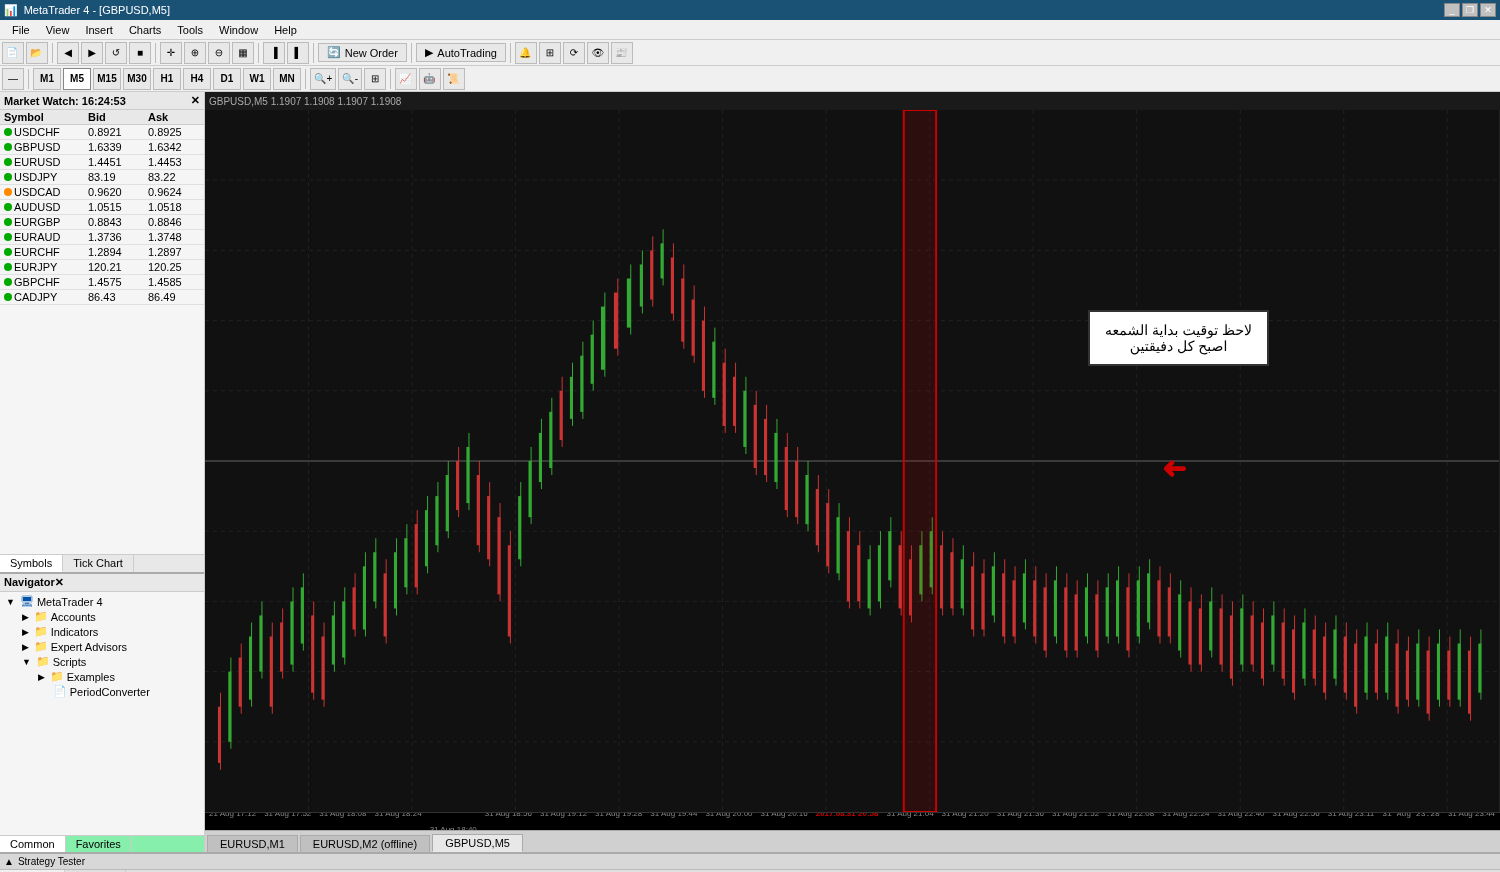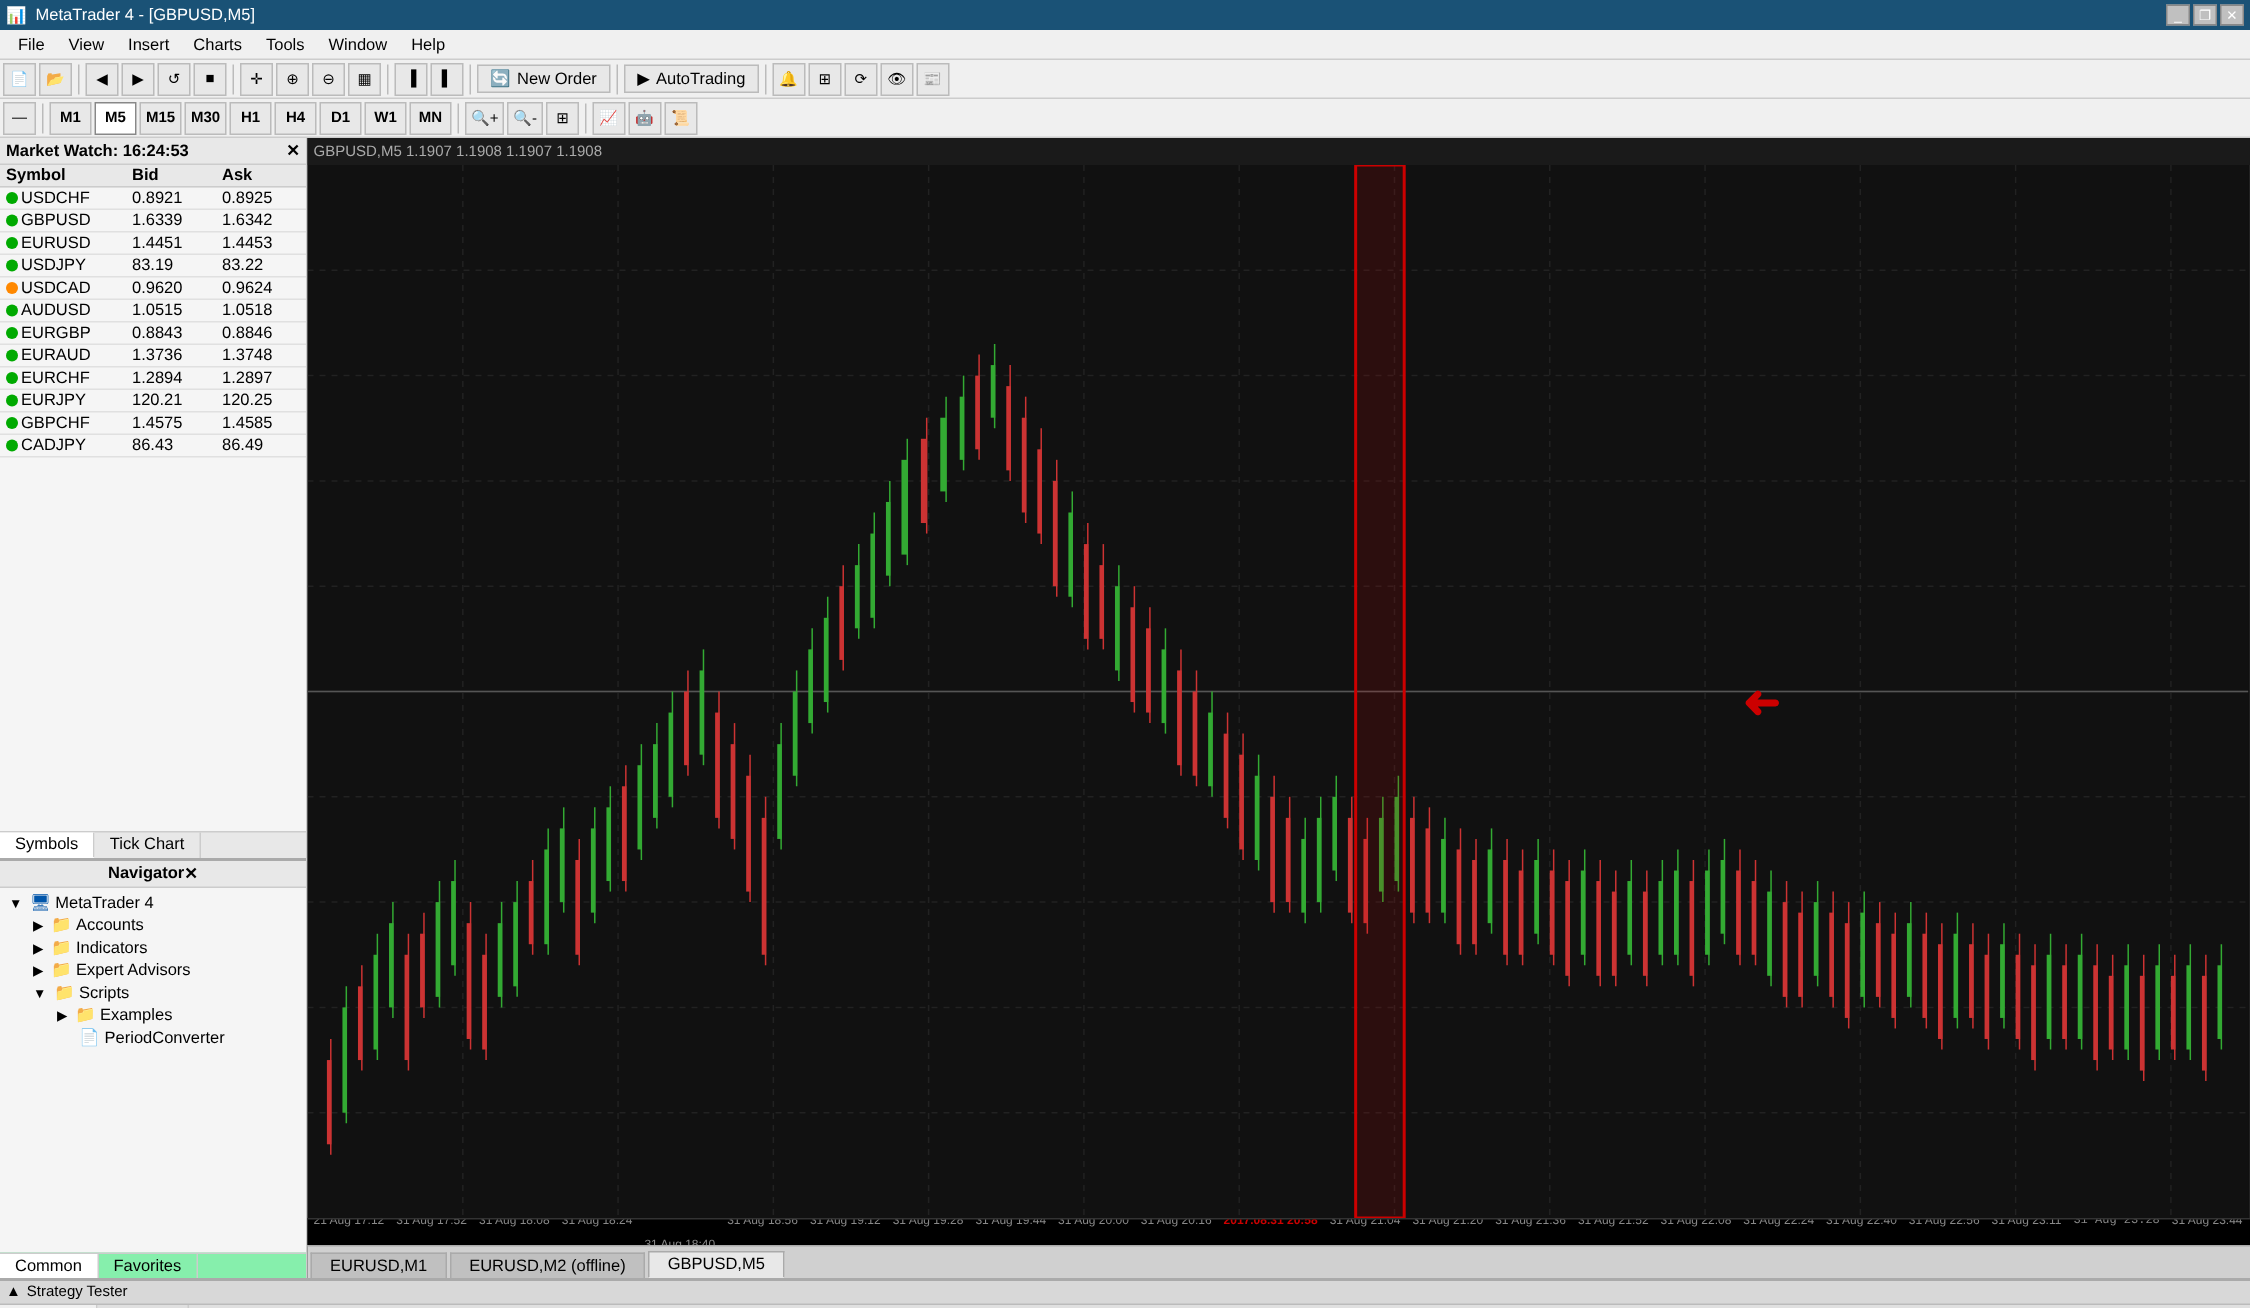--- a/index.html
+++ b/index.html
@@ -43,21 +43,21 @@
     .dot-orange { background: #ff8800; }
     .symbol-cell { display: flex; align-items: center; }
     
     
     #mw-tabs { display: flex; border-top: 1px solid #ccc; background: #e8e8e8; }
     .mw-tab { padding: 2px 10px; font-size: 11px; cursor: pointer; border-right: 1px solid #ccc; }
     .mw-tab.active { background: #fff; border-bottom: 1px solid #fff; }
 
     
     #navigator { height: 280px; border-top: 2px solid #aaa; display: flex; flex-direction: column; }
-    #nav-header { background: #e8e8e8; border-bottom: 1px solid #ccc; padding: 2px 4px; font-weight: bold; font-size: 11px; display: flex; justify-content: center; }
+    #nav-header { background: #e8e8e8; border-bottom: 1px solid #ccc; padding: 2px 4px; font-weight: bold; font-size: 11px; display: flex; justify-content: flex-start; }
     #nav-body { flex: 1; overflow-y: auto; padding: 2px; }
     .nav-item { padding: 1px 4px; font-size: 11px; cursor: pointer; display: flex; align-items: center; gap: 3px; }
     .nav-expand { cursor: pointer; font-size: 9px; margin-right: 2px; }
     .nav-indent { margin-left: 16px; }
     .nav-indent2 { margin-left: 32px; }
     
     
     #nav-tabs { display: flex; background: #86efac; border-top: 1px solid #ccc; }
     .nav-tab { padding: 2px 10px; font-size: 11px; cursor: pointer; border-right: 1px solid #ccc; }
     .nav-tab.active { background: #fff; }
@@ -693,20 +693,24 @@
           <rect x="97.6%" y="77%" width="3" height="9%" fill="#cc3333"></rect>
           <line x1="97.8%" y1="75%" x2="97.8%" y2="87%" stroke="#cc3333" stroke-width="1"></line>
 
           <rect x="98.4%" y="76%" width="3" height="7%" fill="#33aa33"></rect>
           <line x1="98.6%" y1="74%" x2="98.6%" y2="84%" stroke="#33aa33" stroke-width="1"></line>
 
           <rect x="54%" y="0" width="2.5%" height="100%" fill="rgba(200,0,0,0.15)" stroke="#cc0000" stroke-width="2"></rect>
 
         </svg>
 
+        <div style="position:absolute; right:230px; top:200px; background:white; border:2px solid #333; padding:10px 15px; font-size:14px; text-align:center; direction:rtl; z-index:10; font-family:Arial;">
+          <div>لاحظ توقيت بداية الشمعه</div>
+          <div>اصبح كل دفيقتين</div>
+        </div>
 
         <div style="position:absolute; right:312px; top:340px; color:#cc0000; font-size:30px; font-weight:bold; transform:rotate(180deg) scaleY(-1); z-index:11;">➜</div>
 
       </div>
 
       <div class="price-axis">
         <div>1.1530</div>
         <div>1.1925</div>
         <div>1.1920</div>
         <div>1.1915</div>

